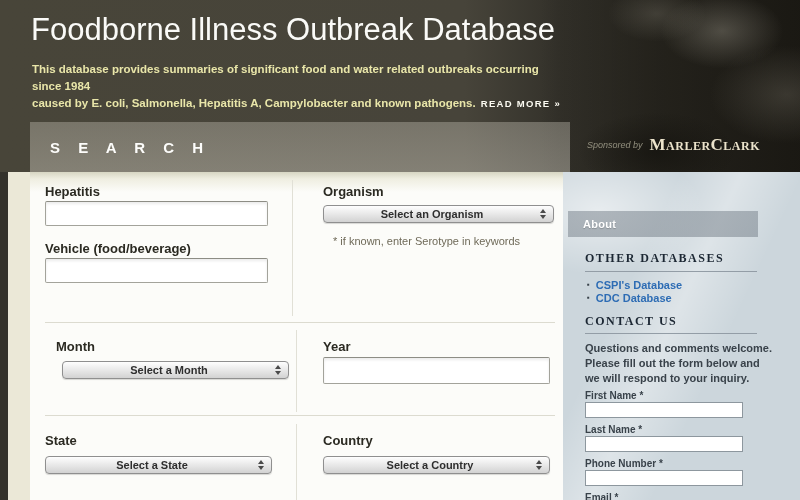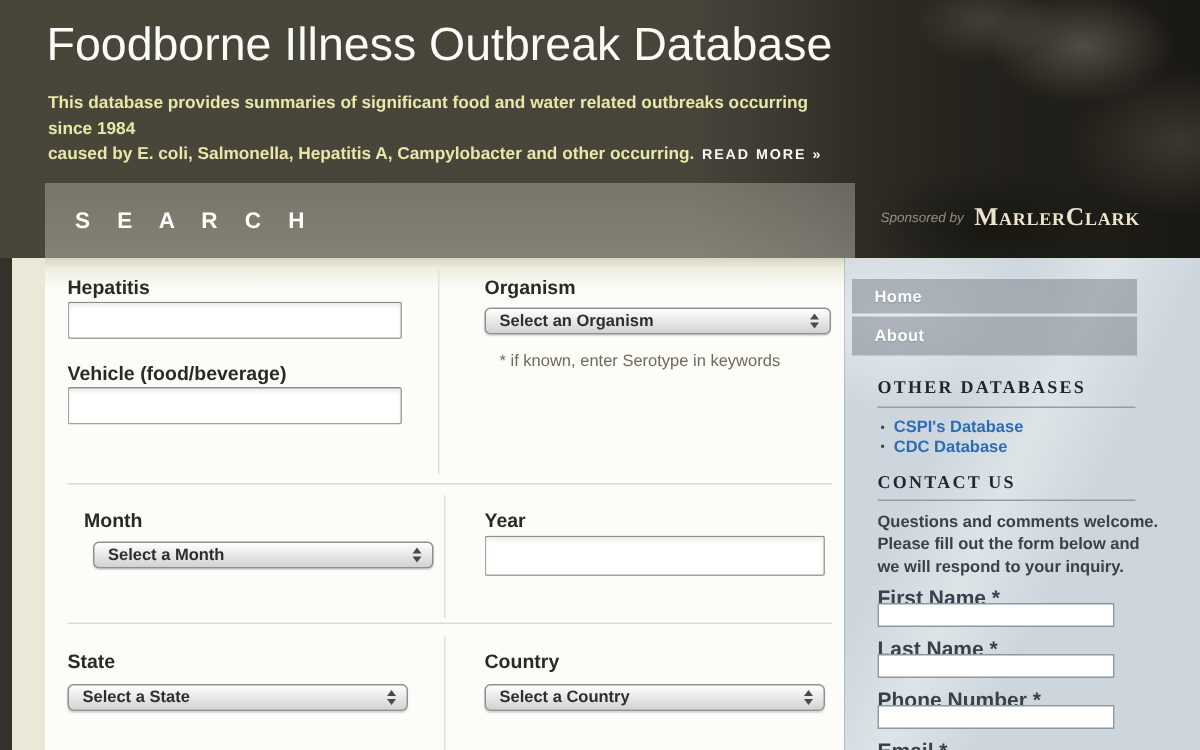--- a/index.html
+++ b/index.html
@@ -42,21 +42,21 @@
   
   .main-form { position:absolute; left:30px; top:172px; width:533px; height:328px;
     background:linear-gradient(180deg,#d7d6c3 0px,#efeee1 7px,#fcfcf9 20px,#fcfcf9 100%); }
   .f-label { position:absolute; font-size:13px; font-weight:700; color:#2b2a22; }
   .t-input { position:absolute; border:1px solid #a3a39b; border-top-color:#8d8d85;
     background:#fff; border-radius:2px; box-shadow:inset 0 2px 3px rgba(0,0,0,0.08);
     font-size:12px; padding:0 5px; color:#333; }
   .sel { position:absolute; height:18px; border:1px solid #8f8f8f; border-radius:4px;
     background:linear-gradient(180deg,#fefefe,#e4e4e4 60%,#d2d2d2);
     box-shadow:0 1px 1px rgba(0,0,0,0.15); display:flex; align-items:center;
-    font-size:11px; font-weight:700; color:#2e2e2e; padding:0 22px 0 9px; cursor:pointer; }
+    font-size:11px; font-weight:700; color:#2e2e2e; padding:0 22px 0 9px; cursor:pointer;justify-content:center; }
   .sel-arrows { position:absolute; right:7px; top:3px; display:flex; flex-direction:column; align-items:center; }
   .sel-arrows .up { width:0; height:0; border-left:3px solid transparent; border-right:3px solid transparent;
     border-bottom:4px solid #4a4a4a; margin-bottom:2px; }
   .sel-arrows .dn { width:0; height:0; border-left:3px solid transparent; border-right:3px solid transparent;
     border-top:4px solid #4a4a4a; }
   .hdiv { position:absolute; height:1px; background:#dcdbd0; }
   .vdiv { position:absolute; width:1px; background:#e1e0d6; }
   .note { position:absolute; font-size:11px; color:#6f6a59; }
 
   
@@ -71,35 +71,35 @@
     display:flex; align-items:center; padding-left:15px; cursor:pointer;
     text-shadow:0 1px 1px rgba(0,0,0,0.2); }
   .sb-heading { position:absolute; left:22px; font-family:"Liberation Serif", serif;
     font-size:12px; font-weight:700; letter-spacing:1.5px; color:#1c2733; }
   .sb-div { position:absolute; left:22px; width:172px; height:1px; background:#939da6; }
   .sb-link-row { position:absolute; left:24px; display:flex; align-items:center; cursor:pointer; }
   .bullet { font-size:8px; color:#39424a; margin-right:6px; line-height:1; }
   .sb-link { font-size:11px; font-weight:700; color:#2d6cb4; }
   .sb-intro { position:absolute; left:22px; width:188px; font-size:11px; font-weight:600;
     color:#39424a; line-height:15px; }
-  .sb-label { position:absolute; left:22px; font-size:14px; font-weight:700; color:#39424a; }
+  .sb-label { position:absolute; left:22px; font-size:10px; font-weight:700; color:#39424a; }
   .sb-input { position:absolute; left:22px; width:158px; height:16px;
     border:1px solid #8d979e; background:#fff; font-size:11px; padding:0 4px; color:#333; }
 </style>
 </head>
 <body>
 
 <div class="page">
 
   <div class="header">
     <div class="header-photo"></div>
     <div class="title">Foodborne Illness Outbreak Database</div>
     <div class="subtitle">
       <div>This database provides summaries of significant food and water related outbreaks occurring since 1984</div>
-      <div><span>caused by E. coli, Salmonella, Hepatitis A, Campylobacter and other occurring.</span><span class="read-more">READ MORE »</span></div>
+      <div><span>caused by E. coli, Salmonella, Hepatitis A, Campylobacter and known pathogens.</span><span class="read-more">READ MORE »</span></div>
     </div>
     <div class="search-bar">
       <span class="search-heading">S E A R C H</span>
     </div>
     <div class="sponsor">
       <span class="sponsored-by">Sponsored by</span>
       <span class="sponsor-name">MarlerClark</span>
     </div>
   </div>
 
@@ -158,21 +158,20 @@
           <span class="up"></span>
           <span class="dn"></span>
         </span>
     </div>
 
     <div class="vdiv" style="left:266px; top:252px; height:76px;"></div>
   </div>
 
   <div class="sidebar">
 
-    <div class="nav-item" style="top:14px; height:23px;">Home</div>
     <div class="nav-item" style="top:39px; height:26px;">About</div>
 
     <div class="sb-heading" style="top:79px;">OTHER DATABASES</div>
     <div class="sb-div" style="top:99px;"></div>
 
     <div class="sb-link-row" style="top:107px;">
       <span class="bullet">▪</span>
       <span class="sb-link">CSPI's Database</span>
     </div>
     <div class="sb-link-row" style="top:120px;">

